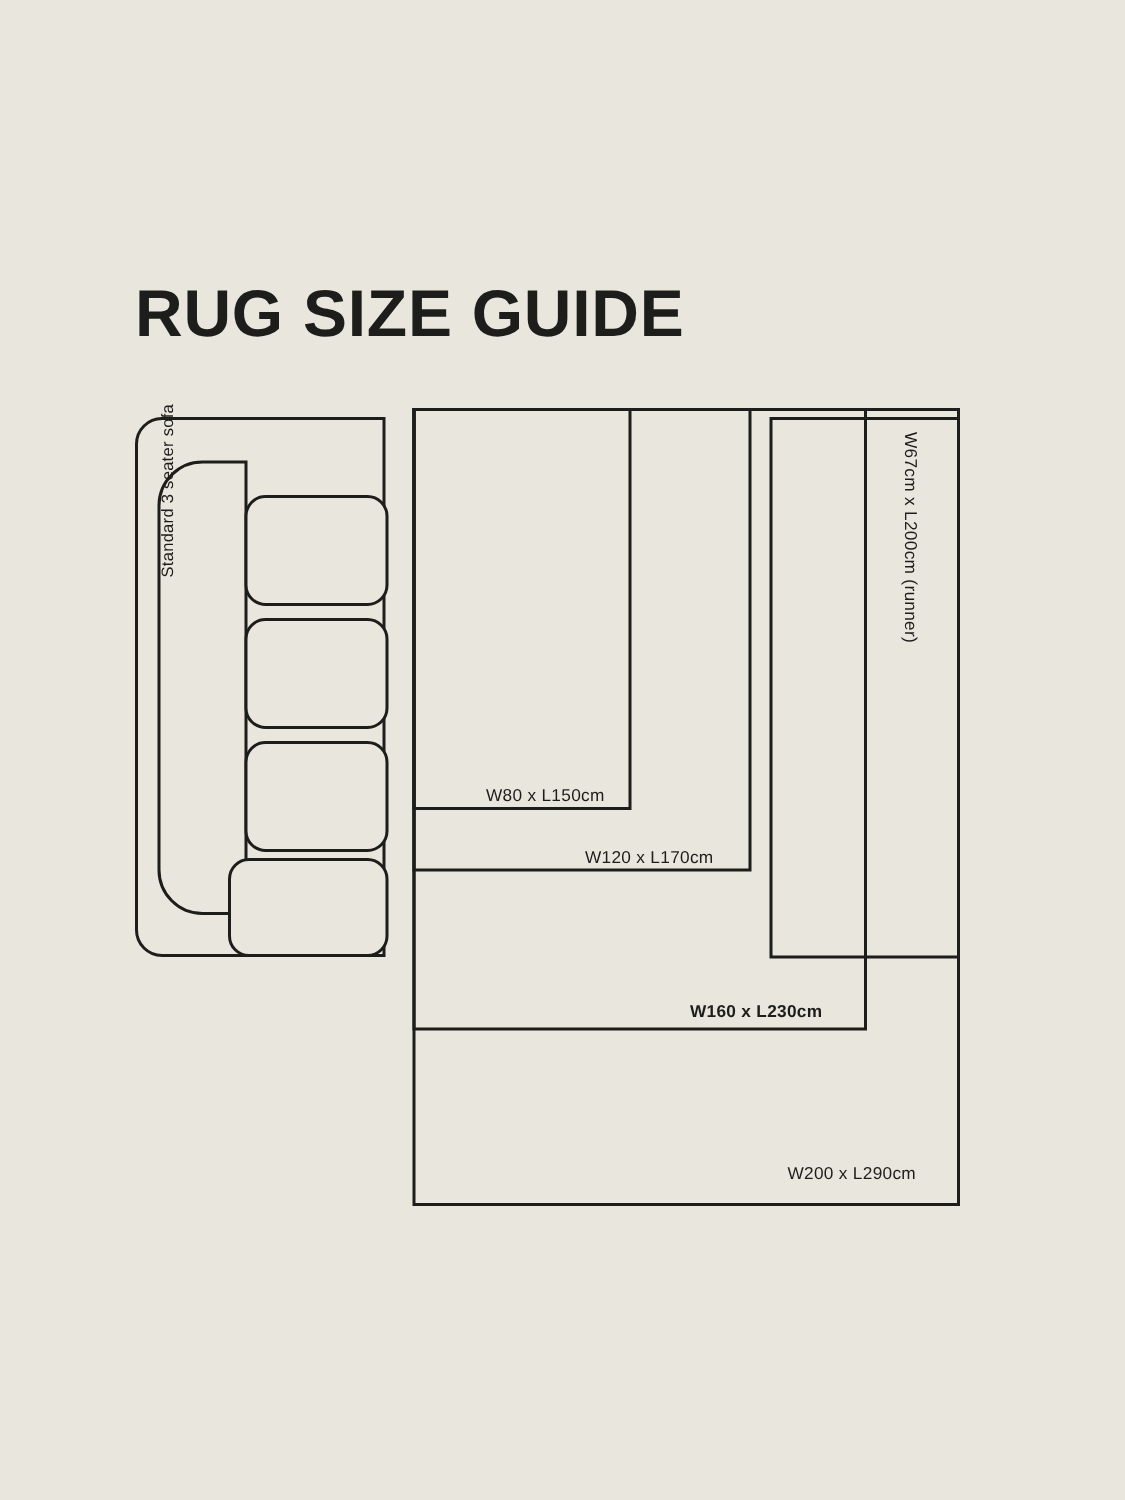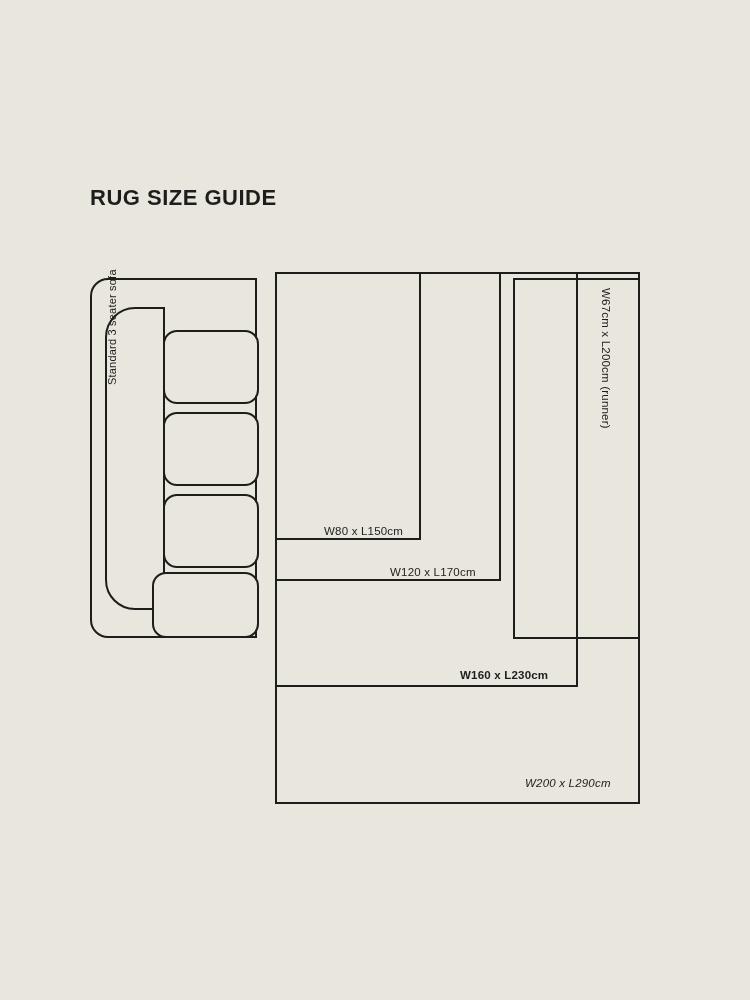--- a/index.html
+++ b/index.html
@@ -16,21 +16,21 @@
   #page {
     position: relative;
     width: 750px;
     height: 1000px;
     background: #e8e6dd;
   }
   .title {
     position: absolute;
     left: 90px;
     top: 185px;
-    font-size: 22px;
+    font-size: 44px;
     font-weight: bold;
     letter-spacing: 0.5px;
     color: #1d1d1b;
     font-family: "Liberation Sans", sans-serif;
   }
   
   .sofa-outer {
     position: absolute;
     left: 90px;
     top: 278px;
@@ -103,21 +103,21 @@
   .rug-label {
     position: absolute;
     font-size: 11.5px;
     color: #1d1d1b;
     white-space: nowrap;
     letter-spacing: 0.2px;
   }
   .lbl-80  { left: 324px; top: 525px; text-align: center; }
   .lbl-120 { left: 390px; top: 566px; }
   .lbl-160 { left: 460px; top: 669px; font-weight: bold; }
-  .lbl-200 { left: 525px; top: 777px; font-style: italic; }
+  .lbl-200 { left: 525px; top: 777px; }
   .lbl-runner {
     left: 612px;
     top: 288px;
     transform: rotate(90deg);
     transform-origin: 0 0;
   }
 </style>
 </head>
 <body>
 

